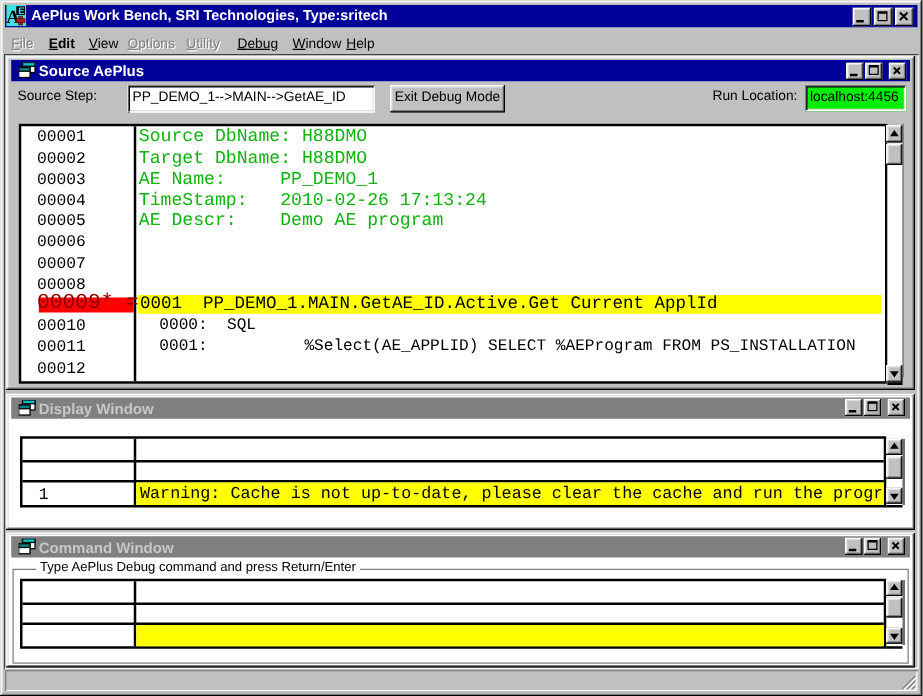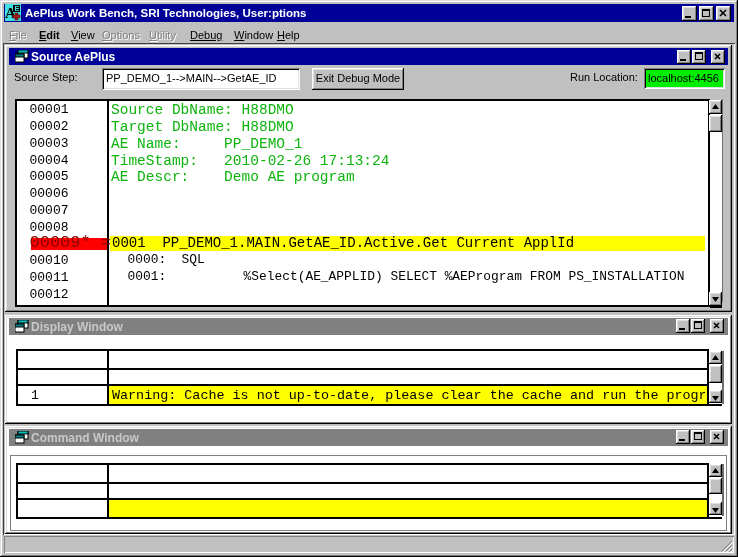--- a/index.html
+++ b/index.html
@@ -18,21 +18,21 @@
 <svg class="abs" style="left:5px;top:4px;" width="16" height="17">
  <rect x="0" y="0" width="16" height="17" fill="#40e0e0"></rect>
  <text x="0" y="14" font-size="15" font-weight="bold" fill="#000" font-family="Liberation Serif,serif">A</text>
  <rect x="8" y="1" width="7" height="7" fill="#000"></rect>
  <text x="9.5" y="7" font-size="7.5" font-weight="bold" fill="#40e0e0" font-family="Liberation Sans">E</text>
  <g>
   <rect x="10" y="9" width="3" height="7" fill="#a02020" stroke="#500" stroke-width="0.5"></rect>
   <rect x="8" y="11" width="7" height="3" fill="#a02020" stroke="#500" stroke-width="0.5"></rect>
  </g>
 </svg>
-<div class="abs" style="left:25px;top:5px;height:16px;line-height:16px;color:#fff;font-size:11.5px;font-weight:bold;">AePlus Work Bench, SRI Technologies, User:ptions</div>
+<div class="abs" style="left:25px;top:5px;height:16px;line-height:16px;color:#fff;font-size:11.5px;font-weight:bold;">AePlus Work Bench, SRI Technologies, Type:sritech</div>
 
 <div class="abs tbtn" style="left:682px;top:6px;width:15px;height:15px;">
     <div class="abs" style="left:3px;top:10px;width:6px;height:2px;background:#000;"></div>
   </div>
 <div class="abs tbtn" style="left:699px;top:6px;width:15px;height:15px;">
     <div class="abs" style="left:3px;top:3px;width:8px;height:8px;border:1px solid #000;border-top:2px solid #000;"></div>
   </div>
 <div class="abs tbtn" style="left:716px;top:6px;width:15px;height:15px;"><svg width="15" height="15">
       <path d="M4 4 L10 10 M10 4 L4 10" stroke="#000" stroke-width="1.6"></path>
     </svg></div>
@@ -172,20 +172,21 @@
       <div class="abs" style="left:3px;top:9px;width:6px;height:2px;background:#000;"></div>
     </div>
  <div class="abs tbtn" style="left:686px;top:4px;width:14px;height:14px;">
       <div class="abs" style="left:3px;top:2px;width:8px;height:8px;border:1px solid #000;border-top:2px solid #000;"></div>
     </div>
  <div class="abs tbtn" style="left:705px;top:4px;width:14px;height:14px;"><svg width="14" height="14">
         <path d="M4 4 L9 9 M9 4 L4 9" stroke="#000" stroke-width="1.5"></path>
       </svg></div>
 
  <div class="abs" style="left:5px;top:29px;width:717px;height:76px;border:1px solid #808080;border-right:1px solid #808080;"></div>
+ <div class="abs" style="left:24px;top:22px;background:#fff;padding:0 3px;font-size:10.5px;">Type AePlus Debug command and press Return/Enter</div>
 
  <div class="abs" style="left:11px;top:37px;width:693px;height:56px;border:2px solid #000;background:#fff;"></div>
  <div class="abs" style="left:102px;top:39px;width:2px;height:52px;background:#000;"></div>
  <div class="abs" style="left:13px;top:56px;width:689px;height:2px;background:#000;"></div>
  <div class="abs" style="left:13px;top:72px;width:689px;height:2px;background:#000;"></div>
  <div class="abs" style="left:104px;top:74px;width:598px;height:16.5px;background:#ffff00;"></div>
 
  <div class="abs" style="left:705px;top:39px;width:11.5px;height:50px;background:#fff;"></div>
  <div class="abs tbtn" style="left:704px;top:38px;width:13px;height:13px;"><svg width="13" height="13">
         <path d="M6.5 3 L10 8 L3 8 Z" fill="#000"></path>

